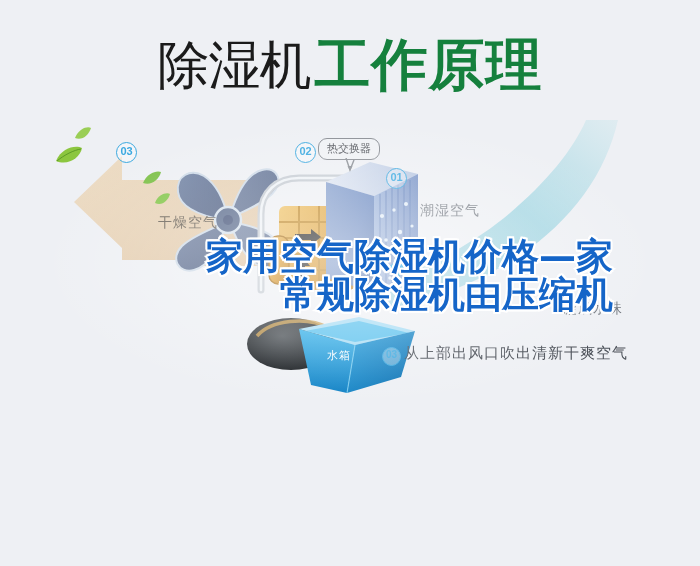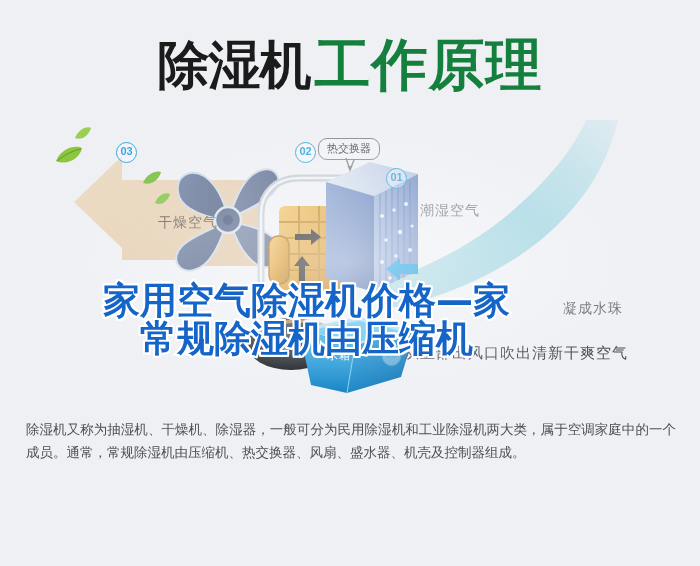--- a/index.html
+++ b/index.html
@@ -27,21 +27,21 @@
   .title-wrap {
     position: absolute;
     left: 0;
     top: 28px;
     width: 700px;
     text-align: center;
     white-space: nowrap;
   }
   .title-light {
     font-size: 52px;
-    font-weight: 700;
+    font-weight: 400;
     color: #1b1b1b;
     letter-spacing: -1px;
     font-family: "DejaVu Sans", sans-serif;
     vertical-align: middle;
   }
   .title-bold {
     font-size: 56px;
     font-weight: 700;
     color: #15803d;
     letter-spacing: 1px;
@@ -195,24 +195,23 @@
 
   
   .leaf { position: absolute; }
 
   
   .overlay {
     position: absolute;
     left: 0;
     top: 238px;
     width: 613px;
-    text-align: center;
+    text-align: right;
     z-index: 40;
     pointer-events: none;
-    margin-top: 44px;
   }
   .overlay-line {
     display: block;
     font-family: "DejaVu Sans", sans-serif;
     font-size: 37px;
     font-weight: 700;
     line-height: 1.02;
     letter-spacing: 0px;
     color: #1565c8;
     -webkit-text-stroke: 3.2px #ffffff;
@@ -445,16 +444,15 @@
     <div class="lbl lbl-tank">水箱</div>
     <div class="lbl lbl-step3">从上部出风口吹出清新干爽空气</div>
   </div>
 
   <div class="overlay">
     <span class="overlay-line">家用空气除湿机价格—家</span>
     <span class="overlay-line">常规除湿机由压缩机</span>
   </div>
 
   <div class="body-copy">
-    <p class="para">除湿机又称为抽湿机、干燥机、除湿器，一般可分为民用除湿机和工业除湿机两大类，属于空调家庭中的一个成员。通常，常规除湿机由压缩机、热交换器、风扇、盛水器、机壳及控制器组成。</p>
   </div>
 
 </div>
 
 </body></html>

